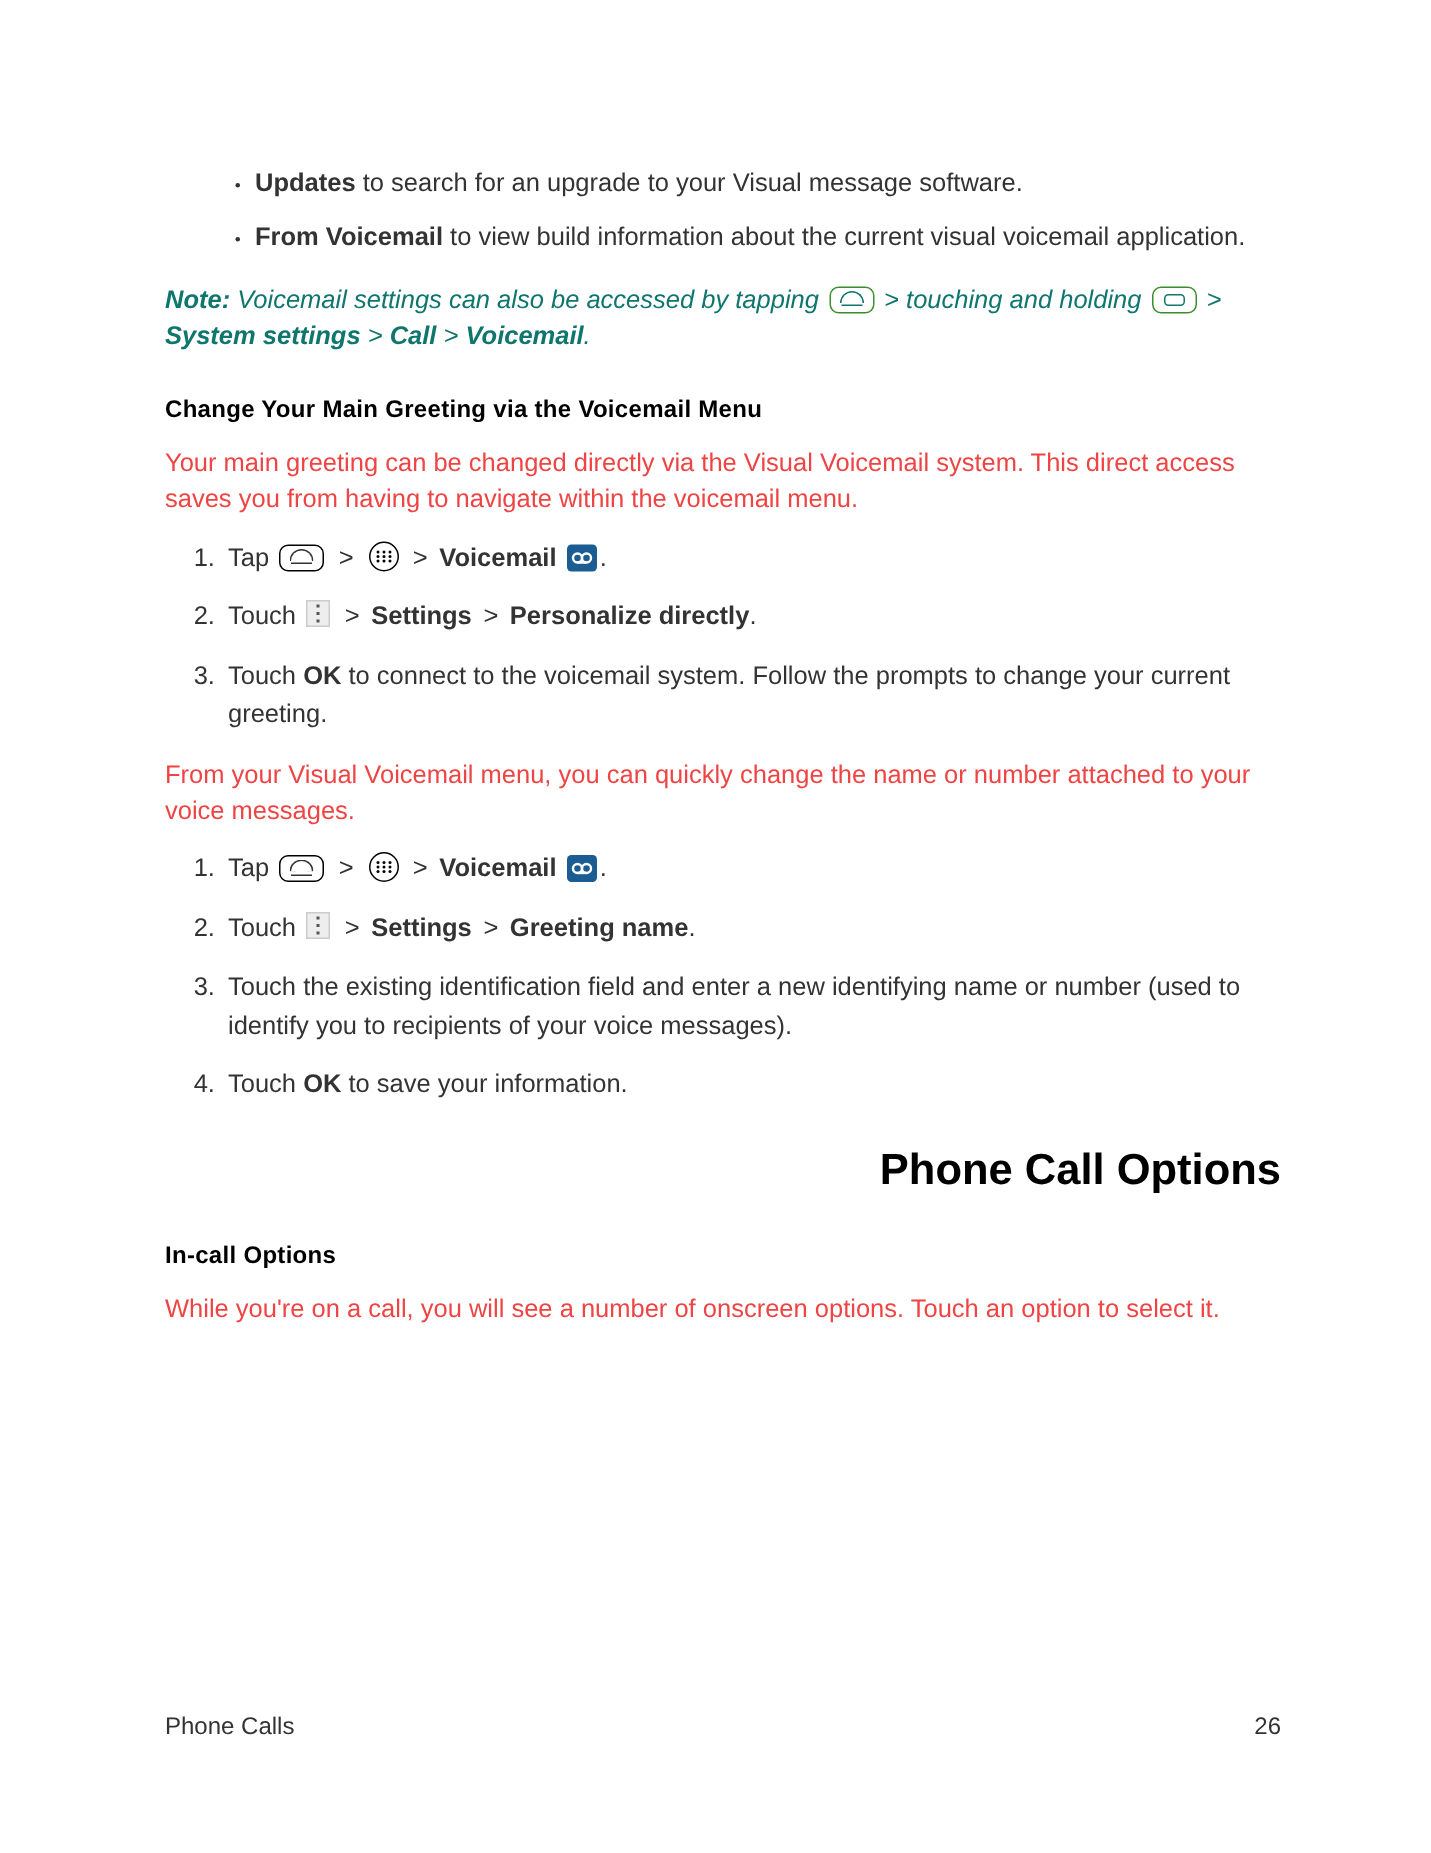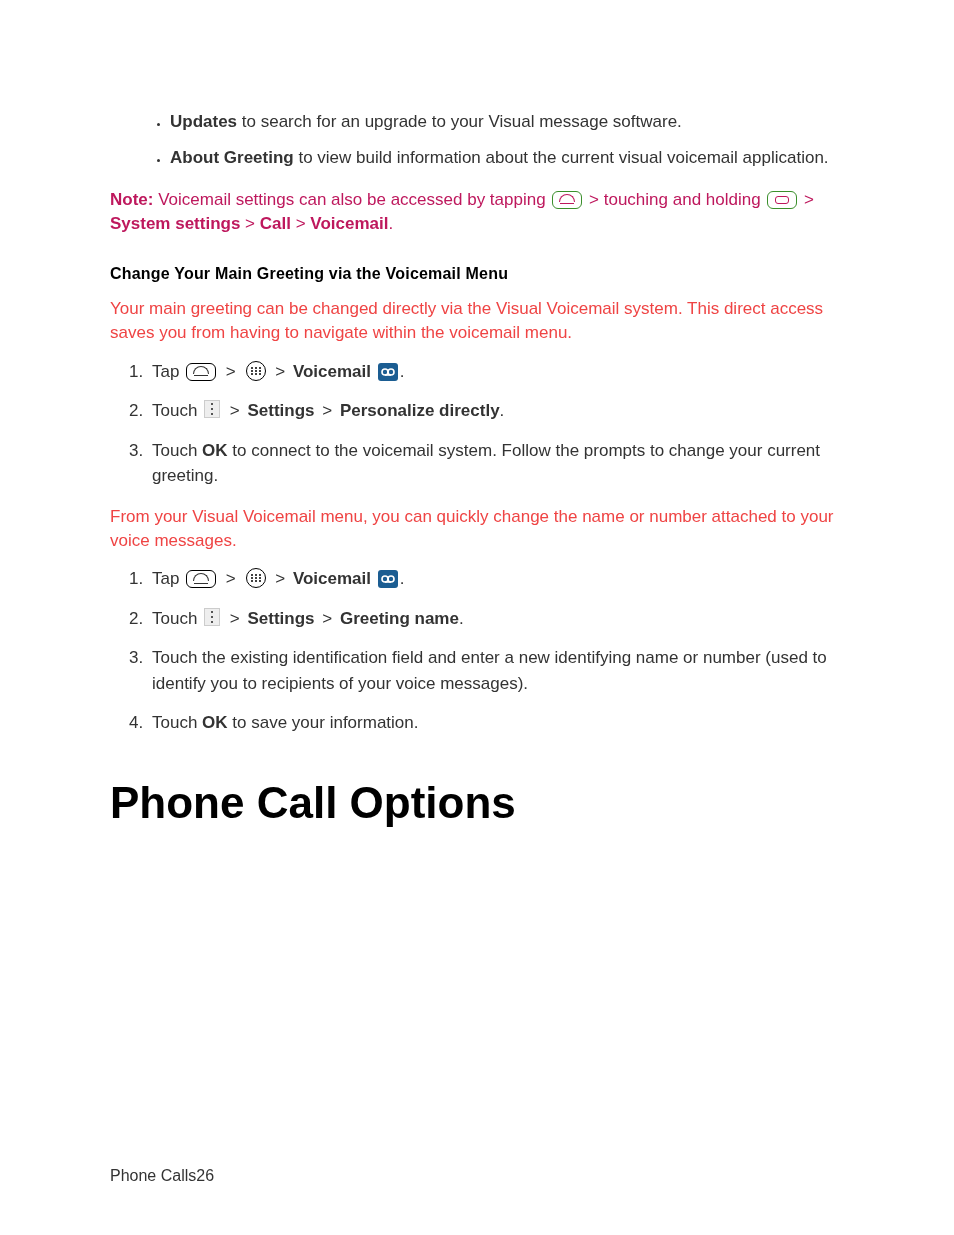--- a/index.html
+++ b/index.html
@@ -28,60 +28,63 @@
   }
   ul.top-bullets li {
     margin-bottom: 12px;
     color: #333;
   }
   ul.top-bullets li::marker {
     font-size: 11px;
   }
   .bold { font-weight: bold; }
   .note-block {
-    color: #be185d;
+    color: #0f766e;
     margin: 8px 0 20px 0;
     line-height: 1.45;
+    font-style: italic;
   }
   .note-label { font-weight: bold; }
   .h2 {
     font-family: Arial, "Arial Black", Helvetica, sans-serif;
     font-weight: 900;
     color: #000;
     font-size: 16px;
     margin: 26px 0 12px 0;
     letter-spacing: 0.2px;
   }
   .h1 {
     font-family: Arial, "Arial Black", Helvetica, sans-serif;
     font-weight: 900;
     color: #000;
-    font-size: 44px;
-    margin: 36px 0 12px 0;
+    font-size: 29px;
+    margin: 24px 0 12px 0;
+    text-align: right;
   }
   p.para {
     margin: 0 0 14px 0;
     color: #ef4444;
   }
   ol.steps {
     padding-left: 38px;
     margin: 12px 0 16px 0;
   }
   ol.steps > li {
     margin-bottom: 14px;
     padding-left: 4px;
     line-height: 1.5;
   }
   .gt { padding: 0 3px; }
   .footer {
     position: absolute;
-    bottom: 50px;
+    bottom: 74px;
     left: 110px;
     right: 100px;
     display: flex;
+    justify-content: space-between;
     font-size: 16px;
     color: #333;
   }
   
   .icon-home {
     display: inline-block;
     vertical-align: -4px;
     width: 28px; height: 16px;
     border: 1.4px solid currentColor;
     border-radius: 6px;
@@ -164,21 +167,21 @@
 <body>
 
 <div class="page">
   <div class="content">
 
     <ul class="top-bullets">
       <li>
         <span class="bold">Updates</span><span> to search for an upgrade to your Visual message software.</span>
       </li>
       <li>
-        <span class="bold">About Greeting</span><span> to view build information about the current visual voicemail application.</span>
+        <span class="bold">From Voicemail</span><span> to view build information about the current visual voicemail application.</span>
       </li>
     </ul>
 
     <div class="note-block">
       <span class="note-label">Note:</span><span> Voicemail settings can also be accessed by tapping </span><span class="icon-home"></span><span> &gt; touching and holding </span><span class="icon-recent"></span><span> &gt; </span><span class="bold">System settings</span><span> &gt; </span><span class="bold">Call</span><span> &gt; </span><span class="bold">Voicemail</span><span>.</span>
     </div>
 
     <div class="h2">Change Your Main Greeting via the Voicemail Menu</div>
     <p class="para">Your main greeting can be changed directly via the Visual Voicemail system. This direct access saves you from having to navigate within the voicemail menu.</p>
     <ol class="steps">
@@ -238,20 +241,22 @@
         <span>Touch </span><span class="icon-overflow"></span><span class="gt"> &gt; </span><span class="bold">Settings</span><span class="gt"> &gt; </span><span class="bold">Greeting name</span><span>.</span>
       </li>
       <li>Touch the existing identification field and enter a new identifying name or number (used to identify you to recipients of your voice messages).</li>
       <li>
         <span>Touch </span><span class="bold">OK</span><span> to save your information.</span>
       </li>
     </ol>
 
     <div class="h1">Phone Call Options</div>
 
+    <div class="h2">In-call Options</div>
+    <p class="para">While you're on a call, you will see a number of onscreen options. Touch an option to select it.</p>
 
   </div>
 
   <div class="footer">
     <span>Phone Calls</span>
     <span>26</span>
   </div>
 </div>
 
 </body></html>

